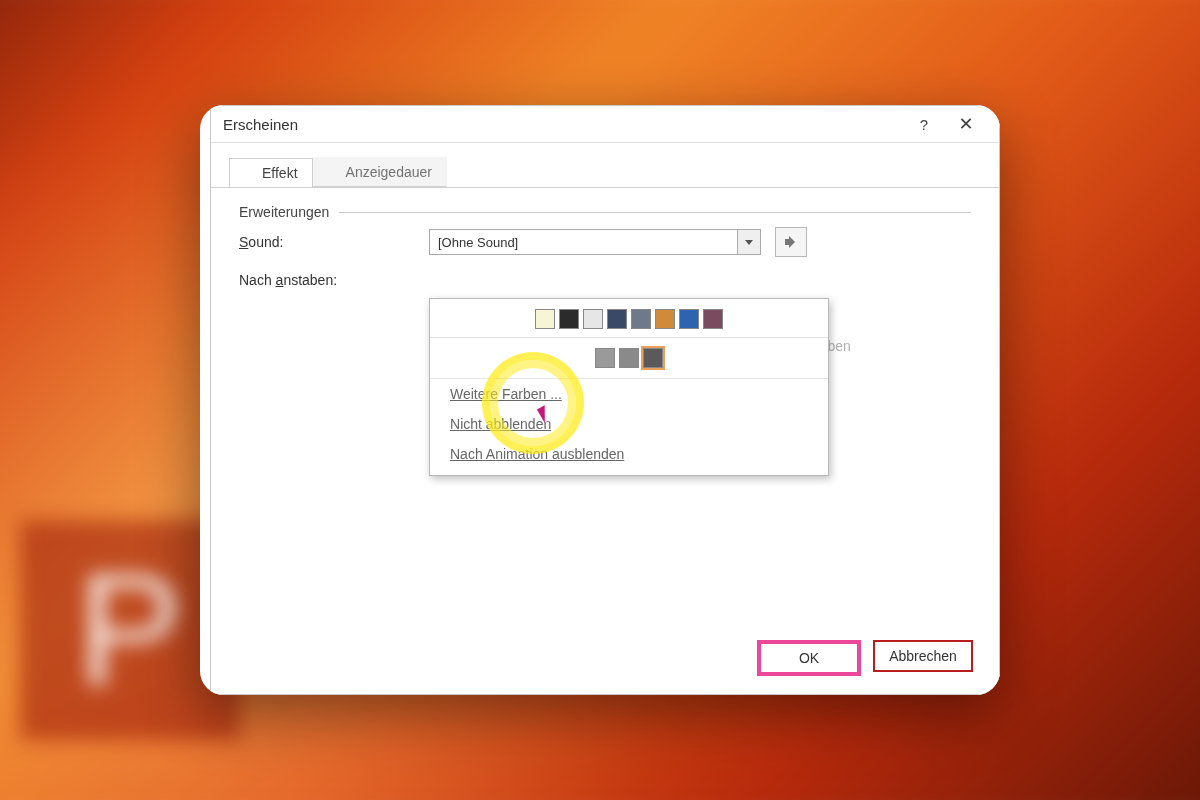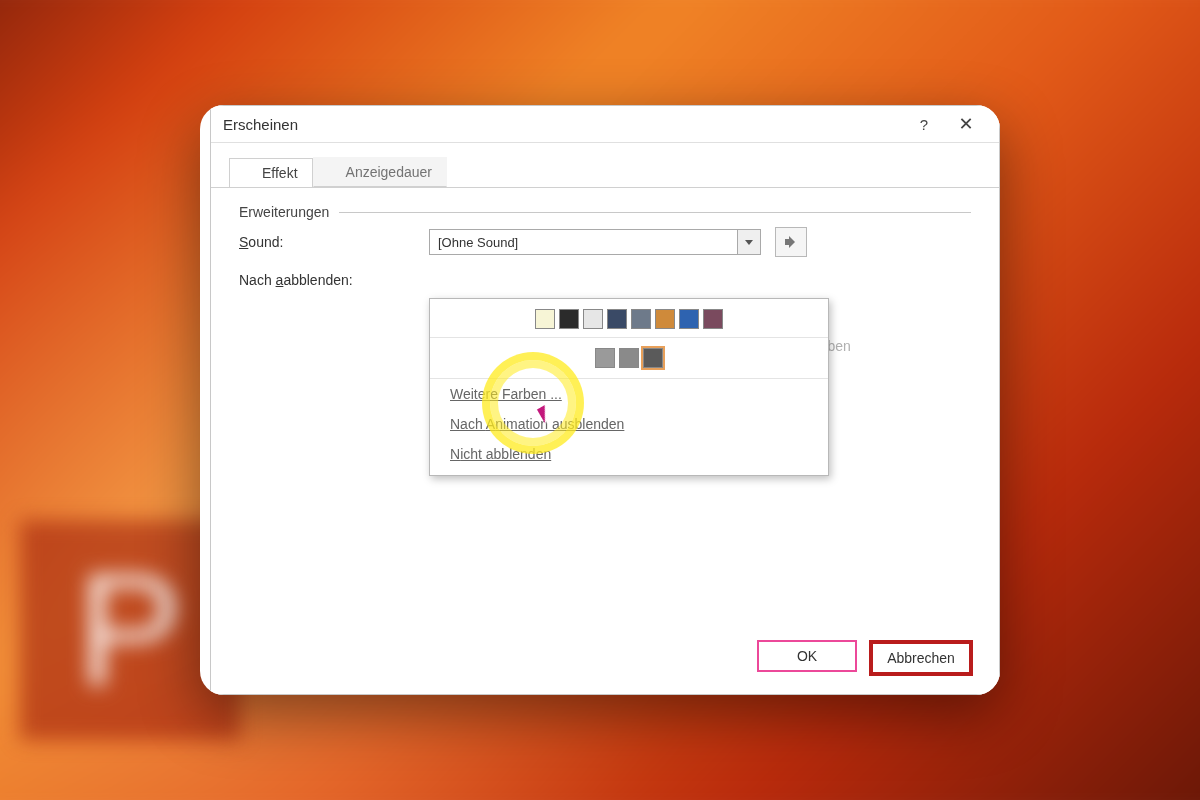--- a/index.html
+++ b/index.html
@@ -100,25 +100,25 @@
   .sw.sel { outline: 2px solid #e8a05a; outline-offset: 0; }
   .popup .item {
     padding: 7px 20px; color: #666; font-size: 14px; cursor: default; text-decoration: underline;
   }
   
   .bgtext { position:absolute; right:-2px; color:#333; font-size:18px; }
   .buttons {
     position: absolute; right: 26px; bottom: 18px; display: flex; gap: 12px;
   }
   .btn {
-    min-width: 96px; height: 28px; border: 4px solid #b91c1c; background: #fff;
+    min-width: 96px; height: 28px; border: 2px solid #b91c1c; background: #fff;
     display: flex; align-items: center; justify-content: center; font-size: 14px; color:#333;
     cursor: default;
   }
-  .btn.primary { border: 2px solid #ec4899; }
+  .btn.primary { border: 4px solid #ec4899; }
   
   .ring {
     position: absolute; width: 86px; height: 86px; border-radius: 50%;
     box-shadow: 0 0 0 8px rgba(255,235,30,0.75), inset 0 0 0 8px rgba(255,235,30,0.55);
     pointer-events: none;
   }
   .cursor {
     position: absolute; width: 0; height: 0; pointer-events: none;
     border-left: 9px solid #c3187c;
     border-right: 5px solid transparent;
@@ -172,21 +172,21 @@
             </span>
         </div>
         <div class="speaker-btn">
           <span class="speaker-ic"></span>
         </div>
       </div>
 
 
       <div class="row">
         <span class="lbl">
-          <span>Nach </span><span class="under">a</span><span>abblenden:</span>
+          <span>Nach </span><span class="under">a</span><span>nstaben:</span>
         </span>
       </div>
 
       <span class="faded" style="left:590px; top:150px">nstaben</span>
 
       <div class="popup">
         <div class="swatch-row">
           <span class="sw" style="background:#f7f5d6"></span>
           <span class="sw" style="background:#2b2b2b"></span>
           <span class="sw" style="background:#e6e6e6"></span>
@@ -198,24 +198,24 @@
         </div>
         <div class="swatch-row second">
           <span class="sw" style="background:#9a9a9a"></span>
           <span class="sw" style="background:#8a8a8a"></span>
           <span class="sw sel" style="background:#5a5a5a"></span>
         </div>
         <div class="item">
           <span class="under">W</span><span>eitere Farben ...</span>
         </div>
         <div class="item">
+          <span class="under">N</span><span>icht abblenden</span>
+        </div>
+        <div class="item">
           <span>Nach </span><span class="under">A</span><span>nimation ausblenden</span>
-        </div>
-        <div class="item">
-          <span class="under">N</span><span>icht abblenden</span>
         </div>
       </div>
 
     </div>
 
     <div class="buttons">
       <div class="btn primary">OK</div>
       <div class="btn">Abbrechen</div>
     </div>
 

